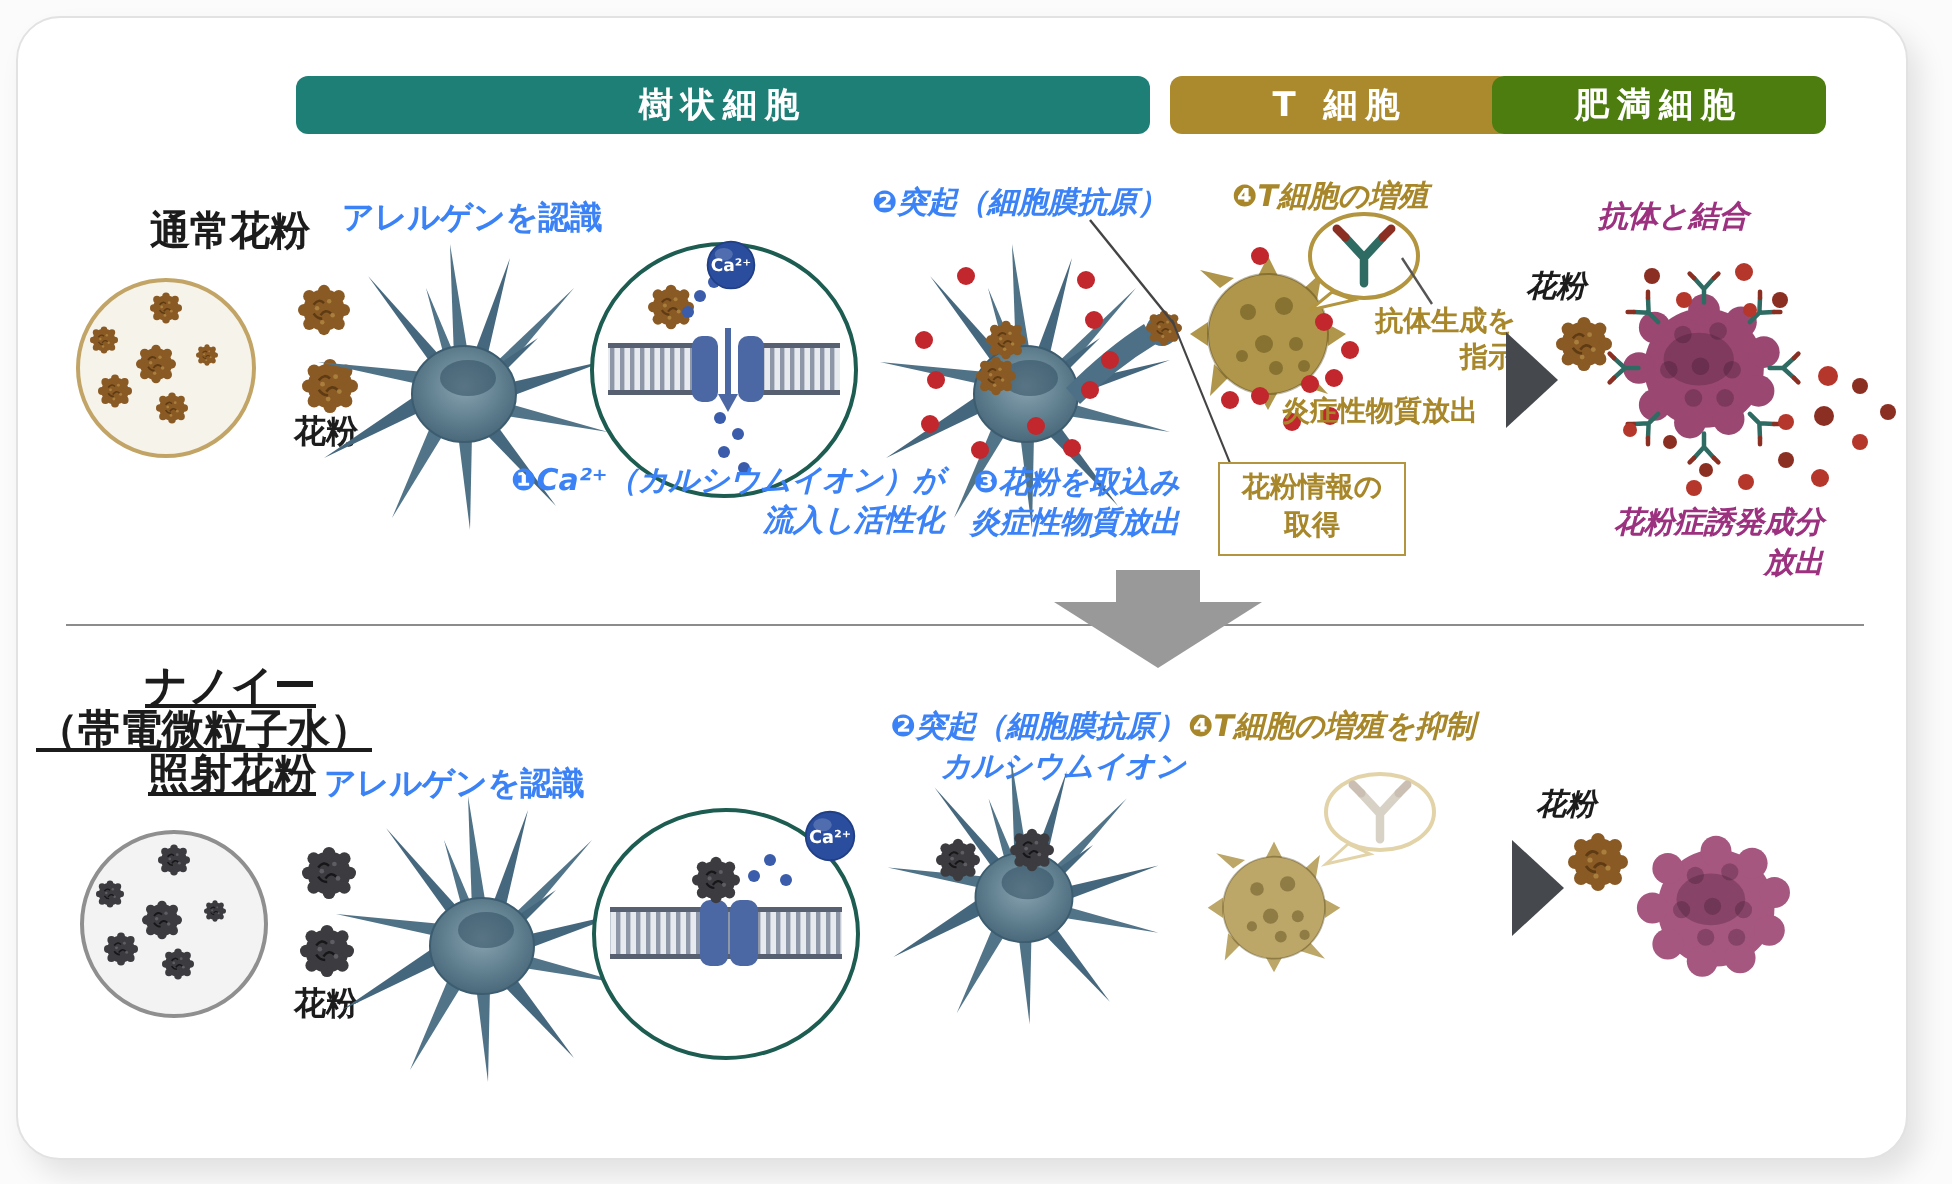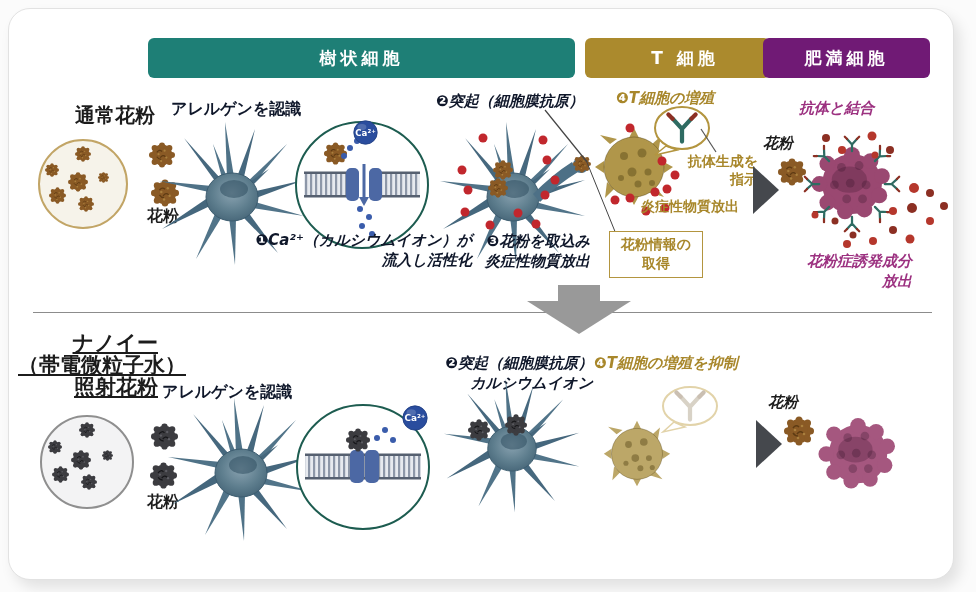--- a/index.html
+++ b/index.html
@@ -1,24 +1,24 @@
 <!DOCTYPE html>
 <html><head>
 <meta charset="utf-8">
 <style>
   html,body{margin:0;padding:0;background:#f4f4f4;}
   #canvas{position:relative;width:976px;height:592px;background:#fbfbfb;overflow:hidden;
           font-family:"DejaVu Sans","Liberation Sans",sans-serif;}
   #card{position:absolute;left:8px;top:8px;width:944px;height:570px;background:#fff;
         border:1px solid #e2e2e2;border-radius:22px;box-shadow:6px 8px 14px rgba(0,0,0,.10);}
-  .hdr{position:absolute;top:38px;height:40px;border-radius:6px;color:#fff;font-weight:bold;
+  .hdr{position:absolute;top:38px;height:29px;border-radius:6px;color:#fff;font-weight:bold;
        font-size:17px;display:flex;align-items:center;justify-content:center;letter-spacing:4px;}
   .lbl{position:absolute;font-weight:bold;line-height:1.3;white-space:nowrap;}
   .center{text-align:right;}
-  .teal{color:#0f172a;}
+  .teal{color:#3b82f6;}
   .gold{color:#a8872b;}
   .purple{color:#9c3180;}
   .black{color:#1c1c1c;}
   .f19{font-size:20px;margin-left:31px;} .f17{font-size:21px;text-decoration:underline;} .f16{font-size:16px;} .f15{font-size:15px;font-style:italic;} .f14{font-size:14px;}
   #info-box{position:absolute;left:609px;top:231px;width:92px;padding:3px 0 4px 0;background:#fff;
             border:1.5px solid #b3953f;text-align:center;font-weight:bold;font-size:14px;line-height:1.35;}
   #divider{position:absolute;left:33px;top:312px;width:899px;height:1px;background:#8c8c8c;}
   svg{position:absolute;overflow:visible;}
   #defs{width:0;height:0;position:absolute;}
 </style>
@@ -162,24 +162,24 @@
         <circle cx="15" cy="15" r="13" fill="#2a4d9e" stroke="#203f85" stroke-width="1"></circle>
         <ellipse cx="11" cy="9" rx="5" ry="3.5" fill="rgba(255,255,255,.18)"></ellipse>
         <text x="15" y="18.5" font-size="9.5" font-weight="bold" fill="#ffffff" text-anchor="middle">Ca²⁺</text>
       </symbol>
     </defs>
   </svg>
 
   <div class="hdr" style="left:148px;width:427px;background:#1e7f76;">
       <span>樹状細胞</span>
     </div>
-  <div class="hdr" style="left:585px;width:170px;background:#ab8a2d;padding-left:15px;">
+  <div class="hdr" style="left:585px;width:170px;background:#ab8a2d;">
       <span>T 細胞</span>
     </div>
-  <div class="hdr" style="left:763px;width:167px;background:#701a75;">
+  <div class="hdr" style="left:746px;width:167px;background:#4d7c0f;">
       <span>肥満細胞</span>
     </div>
 
   <div class="lbl black f19" style="left:44px;top:102px;">通常花粉</div>
 
   <svg style="left:36px;top:136px;" width="94" height="96">
     <circle cx="47" cy="48" r="44" fill="#f6f3ea" stroke="#c2a566" stroke-width="2"></circle>
     <use href="#sym-pollenB" x="39" y="10" width="16" height="16"></use>
       <use href="#sym-pollenB" x="9" y="27" width="14" height="14"></use>
     <use href="#sym-pollenB" x="32" y="36" width="20" height="20"></use>

